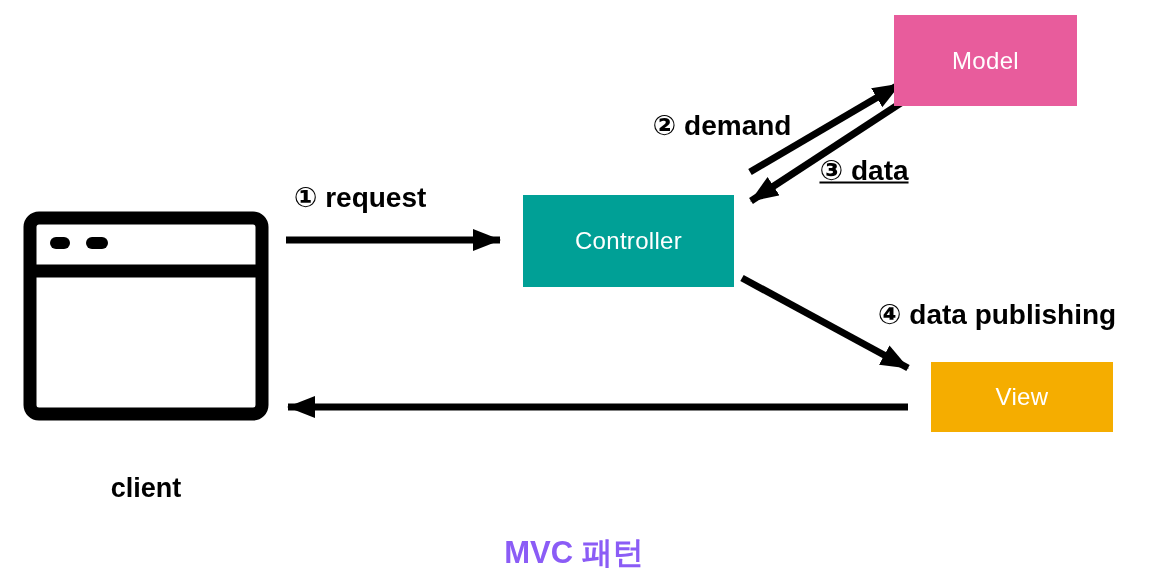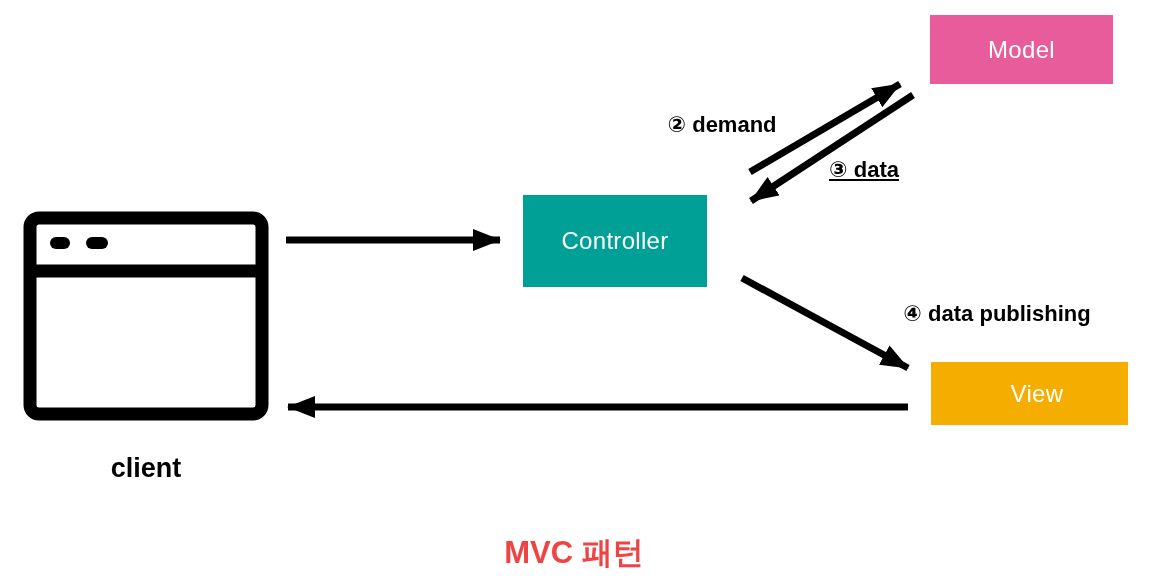--- a/index.html
+++ b/index.html
@@ -19,49 +19,49 @@
   .node {
     position: absolute;
     display: flex;
     align-items: center;
     justify-content: center;
     color: #ffffff;
     font-size: 24px;
     font-weight: 400;
     letter-spacing: 0.3px;
   }
-  .node-model      { left: 930px; top: 15px;  width: 183px; height: 69px; }
-  .node-controller { left: 523px; top: 195px; width: 184px; height: 92px; text-align: center; }
-  .node-view       { left: 931px; top: 362px; width: 182px; height: 63px; padding-left: 15px; }
+  .node-model      { left: 894px; top: 15px;  width: 183px; height: 91px; }
+  .node-controller { left: 523px; top: 195px; width: 211px; height: 92px; text-align: center; }
+  .node-view       { left: 931px; top: 362px; width: 182px; height: 70px; }
   .arrow-label {
     position: absolute;
     transform: translate(-50%, -50%);
     color: #000000;
-    font-size: 22px;
+    font-size: 28px;
     font-weight: 700;
     white-space: nowrap;
   }
   .lbl-request   { left: 360px; top: 197px; }
   .lbl-demand    { left: 722px; top: 125px; }
   .lbl-data      { left: 864px; top: 170px; text-decoration: underline; }
   .lbl-publish   { left: 985px; top: 314px; margin-left: 12px; }
   .lbl-response  { left: 384px; top: 375px; }
   .client-label {
     position: absolute;
-    left: 146px; top: 468px;
+    left: 146px; top: 488px;
     transform: translate(-50%, -50%);
     color: #000000;
     font-size: 27px;
     font-weight: 700;
   }
   .diagram-title {
     position: absolute;
     left: 574px; top: 553px;
     transform: translate(-50%, -50%);
-    color: #ef4444;
+    color: #8b5cf6;
     font-size: 31px;
     font-weight: 700;
     white-space: nowrap;
   }
 </style>
 </head>
 <body>
 
 <div class="stage">
 
@@ -93,20 +93,21 @@
   </div>
 
   <div class="node node-controller" style="background-color: rgb(0, 160, 150);">
     <span>Controller</span>
   </div>
 
   <div class="node node-view" style="background-color: rgb(245, 173, 0);">
     <span>View</span>
   </div>
 
+  <div class="arrow-label lbl-request">① request</div>
   <div class="arrow-label lbl-demand">② demand</div>
   <div class="arrow-label lbl-data">③ data</div>
   <div class="arrow-label lbl-publish">④ data publishing</div>
 
   <div class="client-label">client</div>
 
   <div class="diagram-title">MVC 패턴</div>
 
 </div>
 

